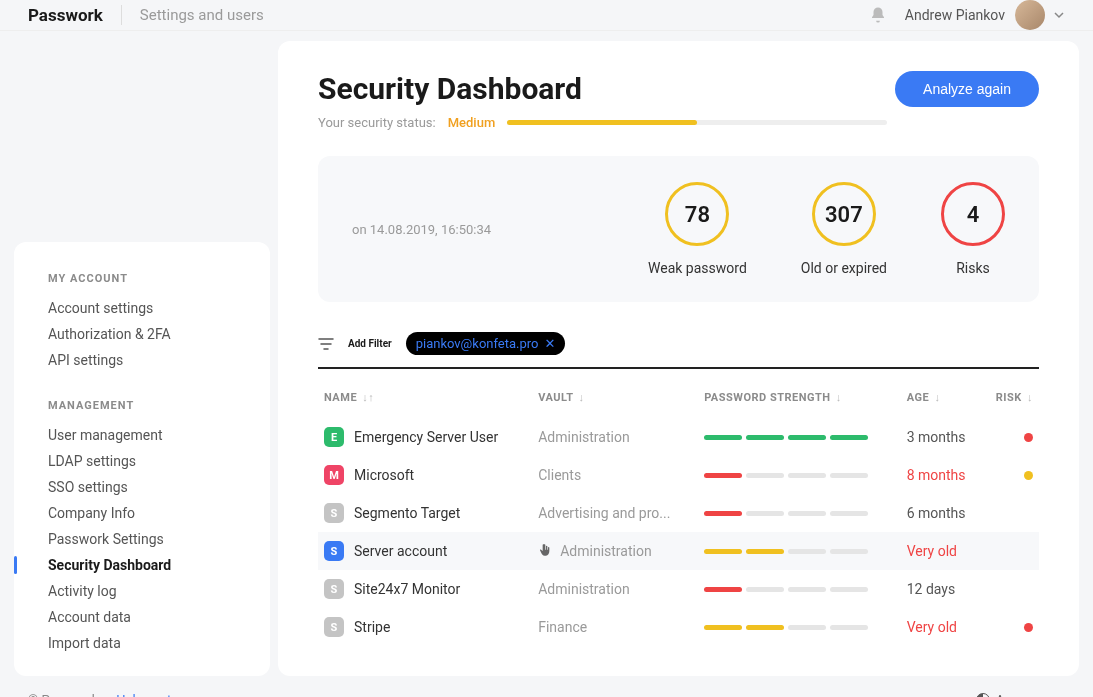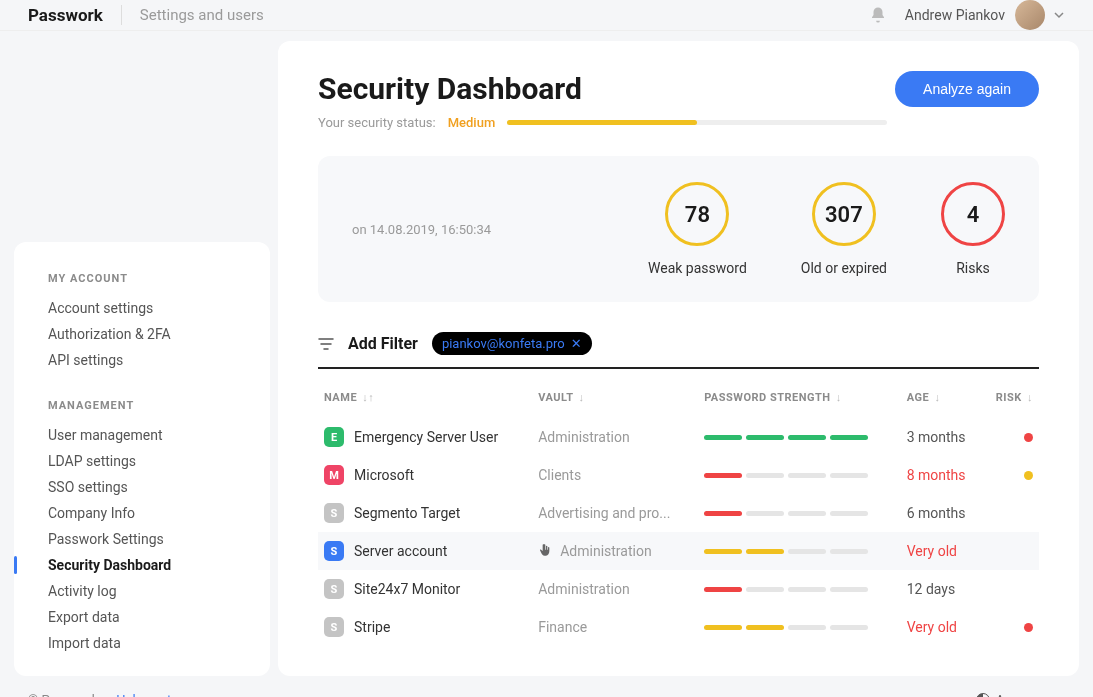--- a/index.html
+++ b/index.html
@@ -47,21 +47,21 @@
 .stat-main-sub { color: #9a9a9a; font-size: 13px; }
 .stat-ring { display: flex; flex-direction: column; align-items: center; gap: 14px; }
 .ring { width: 64px; height: 64px; border-radius: 50%; border: 3px solid; display: flex; align-items: center; justify-content: center; font-size: 22px; font-weight: 600; }
 .ring.yellow { border-color: #f0c020; }
 .ring.red { border-color: #ef4444; }
 .stat-ring-label { font-size: 14px; color: #333; }
 
 
 .filter-bar { display: flex; align-items: center; gap: 14px; padding-bottom: 12px; border-bottom: 2px solid #222; margin-bottom: 14px; }
 .filter-icon { width: 16px; height: 12px; }
-.add-filter { font-weight: 700; font-size: 16px; cursor: pointer; }
+.add-filter { font-weight: 700; font-size: 10px; cursor: pointer; }
 .chip { background: #000000; color: #3a7af4; border-radius: 14px; padding: 4px 10px; font-size: 13px; display: inline-flex; align-items: center; gap: 6px; }
 .chip-x { cursor: pointer; font-size: 13px; }
 
 
 .tbl { width: 100%; border-collapse: collapse; }
 .tbl th { text-align: left; font-size: 11px; letter-spacing: 0.5px; color: #8b8b8b; font-weight: 700; padding: 8px 6px 14px 6px; }
 .tbl th .sort { color: #bbb; margin-left: 2px; font-size: 11px; }
 .tbl td { padding: 9px 6px; font-size: 14px; color: #555; vertical-align: middle; }
 .tbl tr.hover { background: #f7f8fa; }
 .name-cell { display: flex; align-items: center; gap: 10px; color: #333; }
@@ -114,21 +114,21 @@
         <div class="side-item">API settings</div>
         <div class="side-gap"></div>
         <div class="side-group-title">MANAGEMENT</div>
         <div class="side-item">User management</div>
         <div class="side-item">LDAP settings</div>
         <div class="side-item">SSO settings</div>
         <div class="side-item">Company Info</div>
         <div class="side-item">Passwork Settings</div>
         <div class="side-item active">Security Dashboard</div>
         <div class="side-item">Activity log</div>
-        <div class="side-item">Export data</div>
+        <div class="side-item">Account data</div>
         <div class="side-item">Import data</div>
       </div>
 
     <div class="card main">
       <div class="page-head">
         <h1 class="page-title">Security Dashboard</h1>
         <button class="btn-primary">Analyze again</button>
       </div>
       <div class="status-row">
         <span>Your security status:</span>

